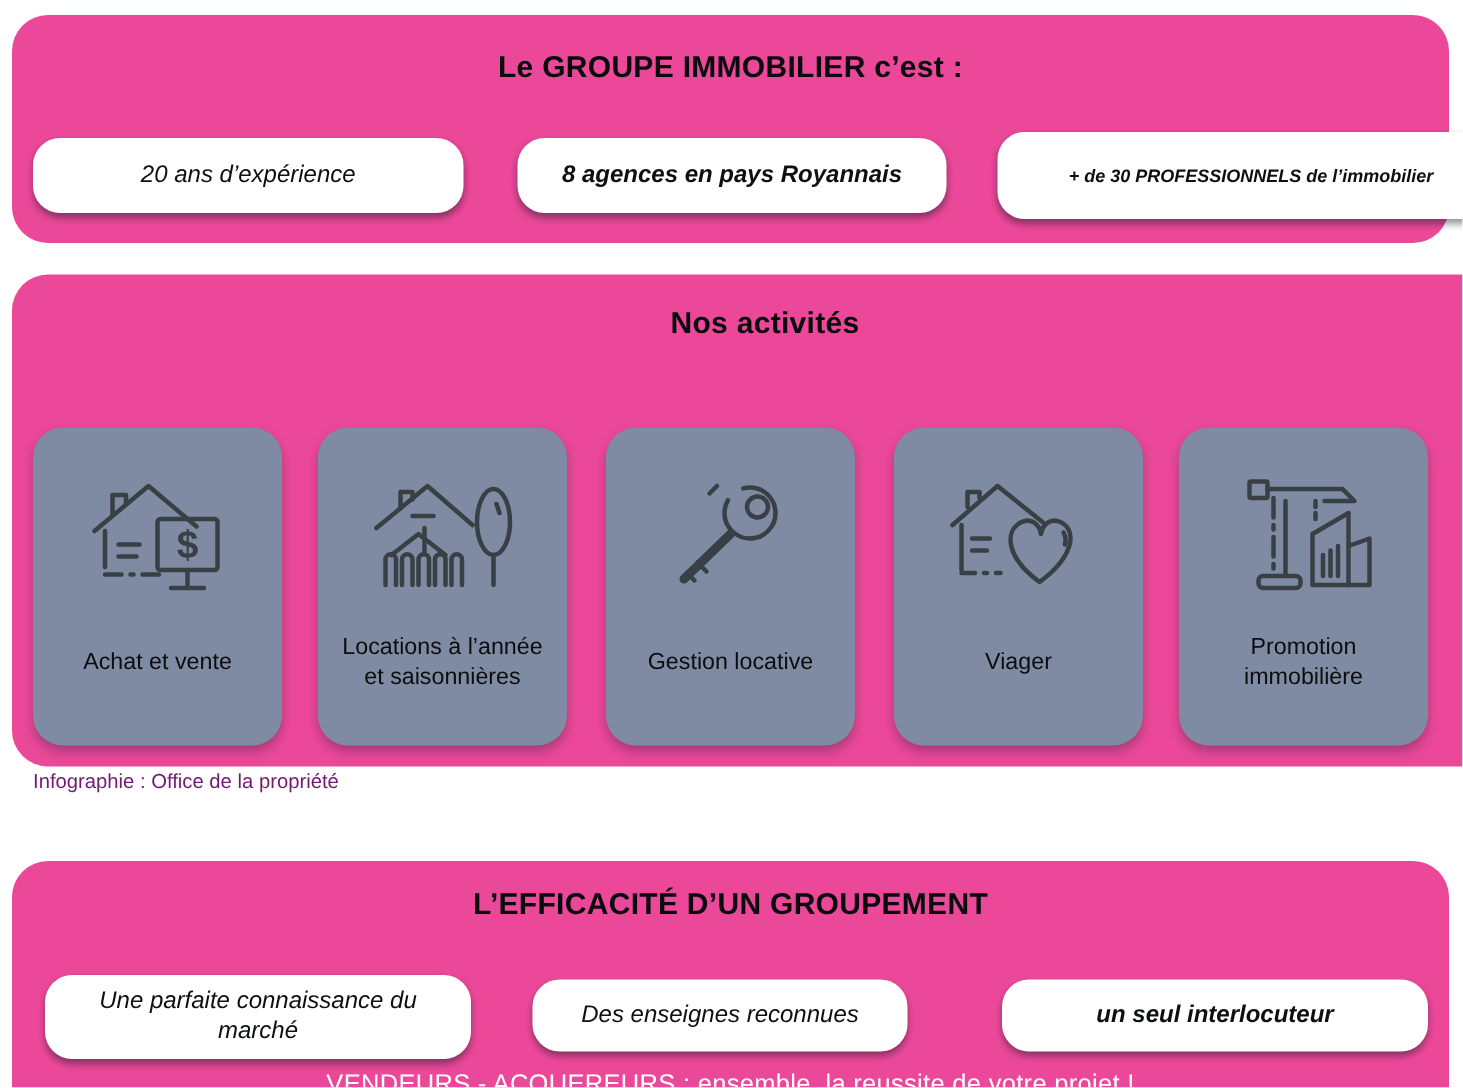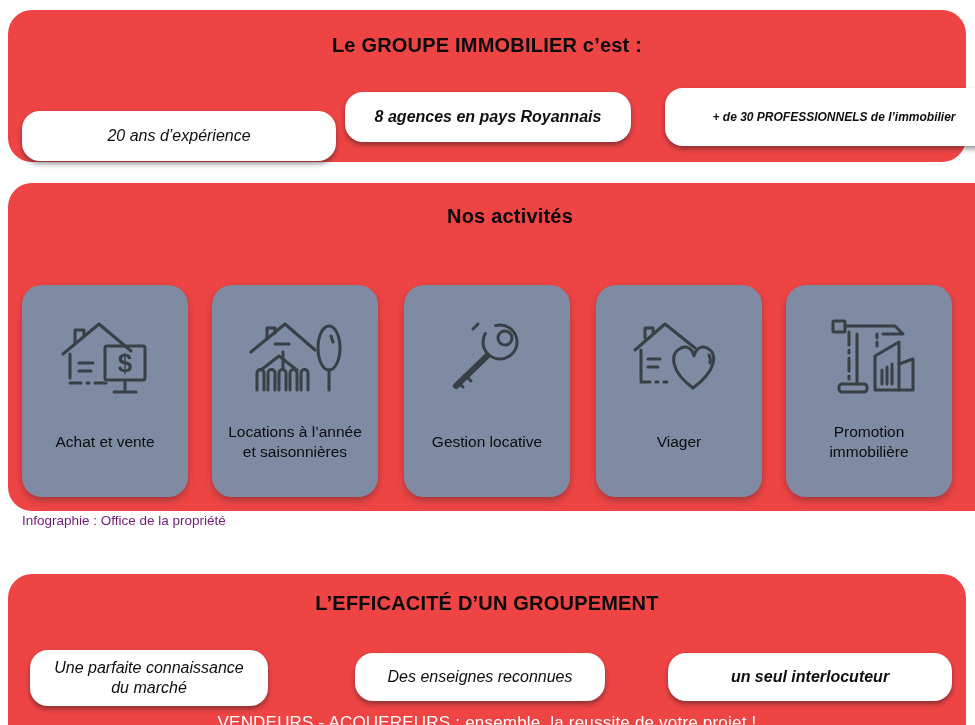--- a/index.html
+++ b/index.html
@@ -1,54 +1,54 @@
 <!DOCTYPE html>
 <html><head>
 <meta charset="utf-8">
 <style>
   html,body { margin:0; padding:0; background:#ffffff; }
   body { width:975px; height:725px; font-family:"Liberation Sans","DejaVu Sans",sans-serif; }
   .stage { position:relative; width:975px; height:725px; overflow:hidden; background:#ffffff; }
 
-  .panel { position:absolute; background:#ef4444; border-radius:24px; }
+  .panel { position:absolute; background:#ec4899; border-radius:24px; }
   #sec1 { left:8px;  top:10px;  width:958px; height:152px; }
   #sec2 { left:8px;  top:183px; width:958px; height:328px;padding-left:46px; }
   #sec3 { left:8px;  top:540px; width:958px; height:174px;margin-top:34px; }
 
   .panel-title { position:absolute; left:0; right:0; text-align:center;
                  font-weight:bold; font-size:20px; color:#0a0b0d; letter-spacing:0.2px; }
   #sec1 .panel-title { top:24px; }
   #sec2 .panel-title { top:22px; }
   #sec3 .panel-title { top:18px; }
 
   .pill { position:absolute; background:#ffffff; border-radius:18px;
           box-shadow:0 3px 5px rgba(18,24,34,0.45);
           display:flex; align-items:center; justify-content:center; text-align:center;
           font-style:italic; font-size:16px; color:#0e0f12; line-height:1.25;
           padding:0 14px; box-sizing:border-box; }
   .pill.bold { font-weight:bold; }
 
-  #p1a { left:14px;  top:82px; width:314px; height:50px;margin-top:19px; }
+  #p1a { left:14px;  top:82px; width:287px; height:50px; }
   #p1b { left:337px; top:82px; width:286px; height:50px;justify-content:center; }
   #p1c { left:657px; top:78px; width:338px; height:58px; font-size:12px; }
 
   .card { position:absolute; top:102px; width:166px; height:212px;
           background:#7E8BA2; border-radius:20px;
           box-shadow:0 4px 7px rgba(28,34,46,0.32);
           display:flex; flex-direction:column; align-items:center; }
   #card0 { left:14px; }  #card1 { left:204px; } #card2 { left:396px; }
   #card3 { left:588px; } #card4 { left:778px; }
   .card-icon { margin-top:20px; height:106px; display:flex; align-items:center; justify-content:center; }
   .card-icon svg { stroke:#383F45; fill:none; stroke-width:3; stroke-linecap:round; stroke-linejoin:round; }
   .card-label { flex:1; display:flex; align-items:center; justify-content:center; text-align:center;
                 font-size:15.5px; color:#0c0d0f; padding:0 10px 24px; line-height:1.28; box-sizing:border-box; width:100%; }
 
   .caption { position:absolute; left:22px; top:513px; font-size:13.5px; color:#701a75; }
 
-  #p3a { left:22px;  top:76px; width:238px; height:56px; }
+  #p3a { left:22px;  top:76px; width:284px; height:56px; }
   #p3b { left:347px; top:79px; width:250px; height:48px; }
   #p3c { left:660px; top:79px; width:284px; height:48px; }
 
   .footer-note { position:absolute; left:0; right:0; top:139px; text-align:center;
                  color:#ffffff; font-size:17px; letter-spacing:0.2px; }
 </style>
 </head>
 <body>
 
 <div class="stage">

